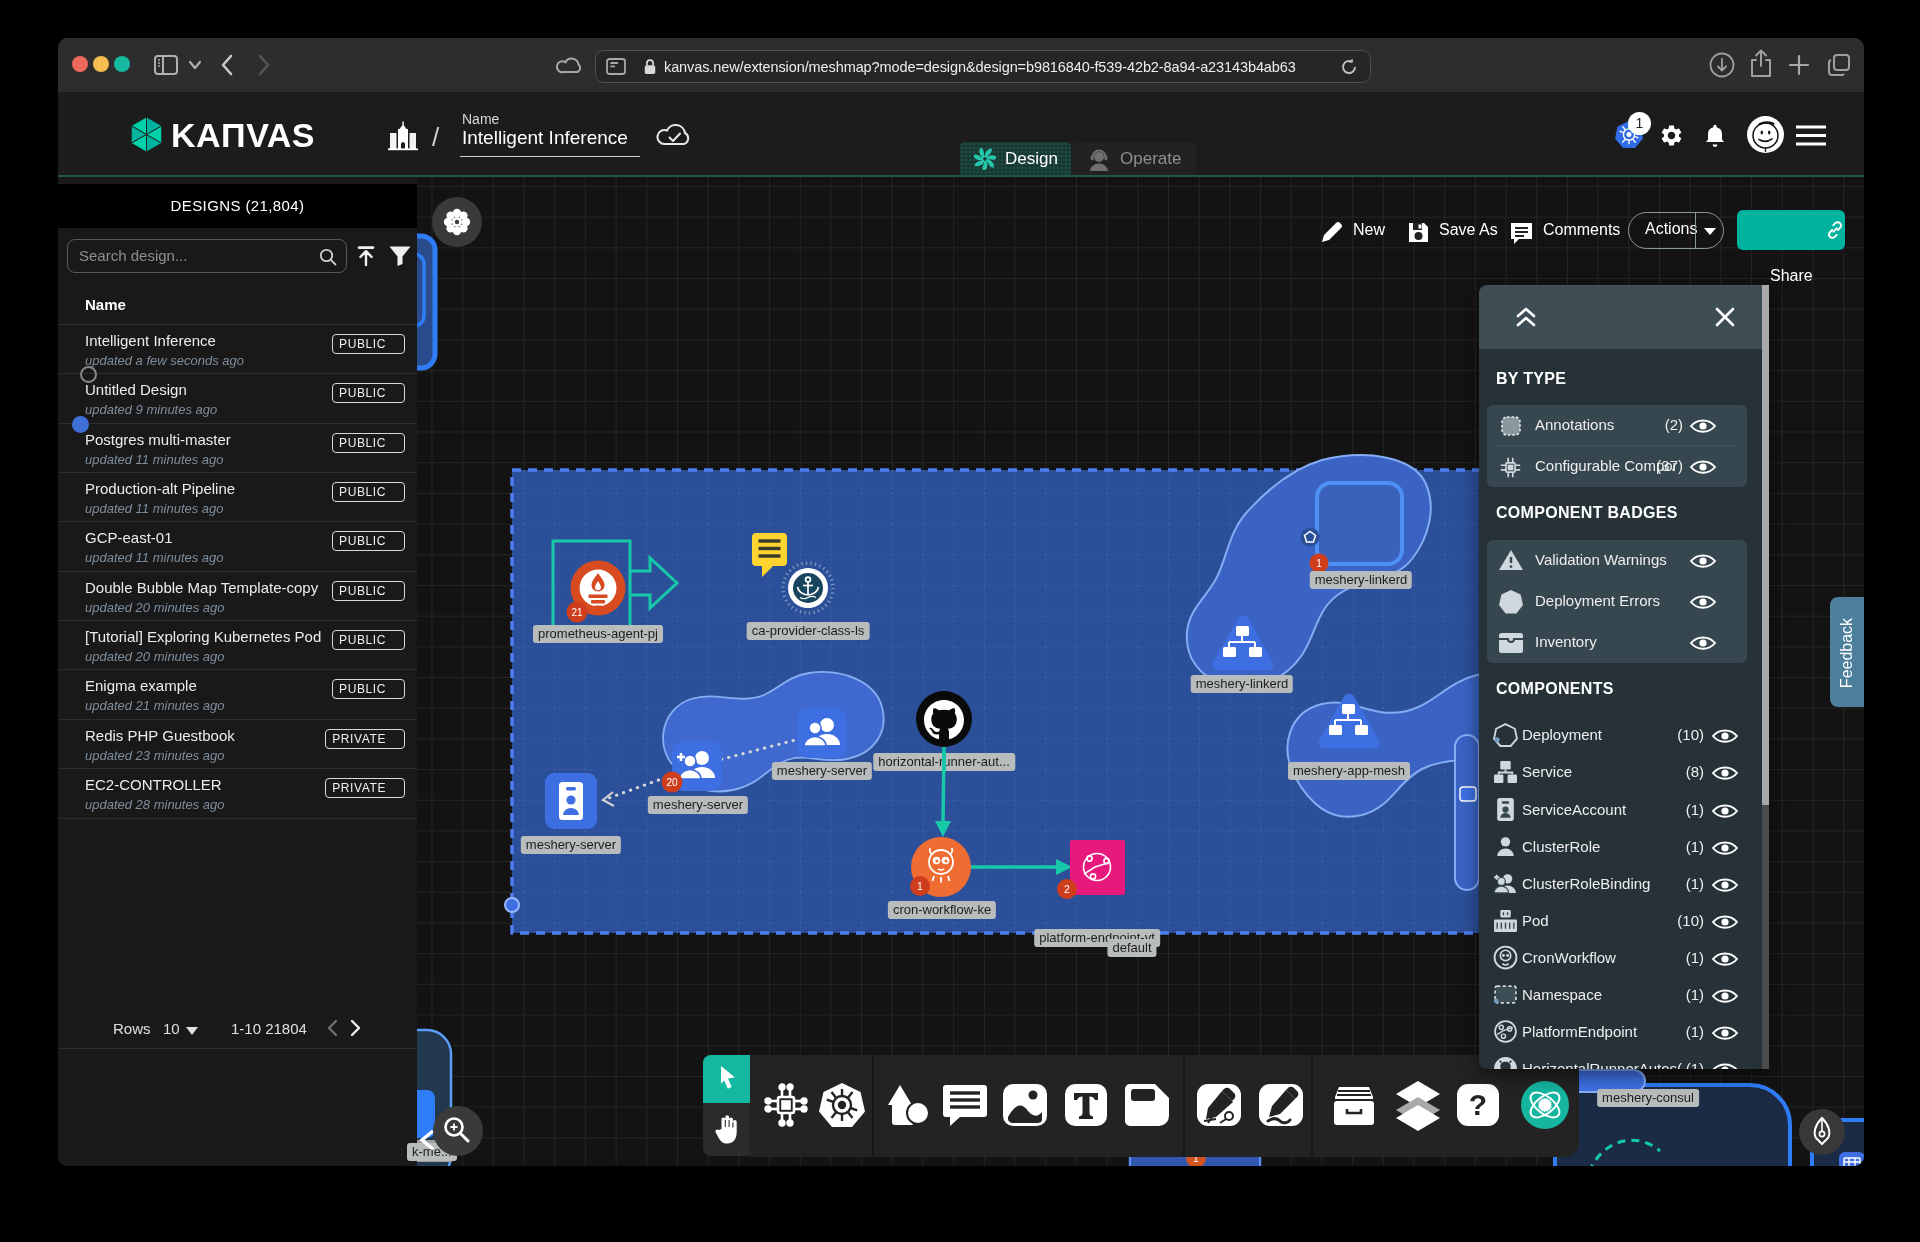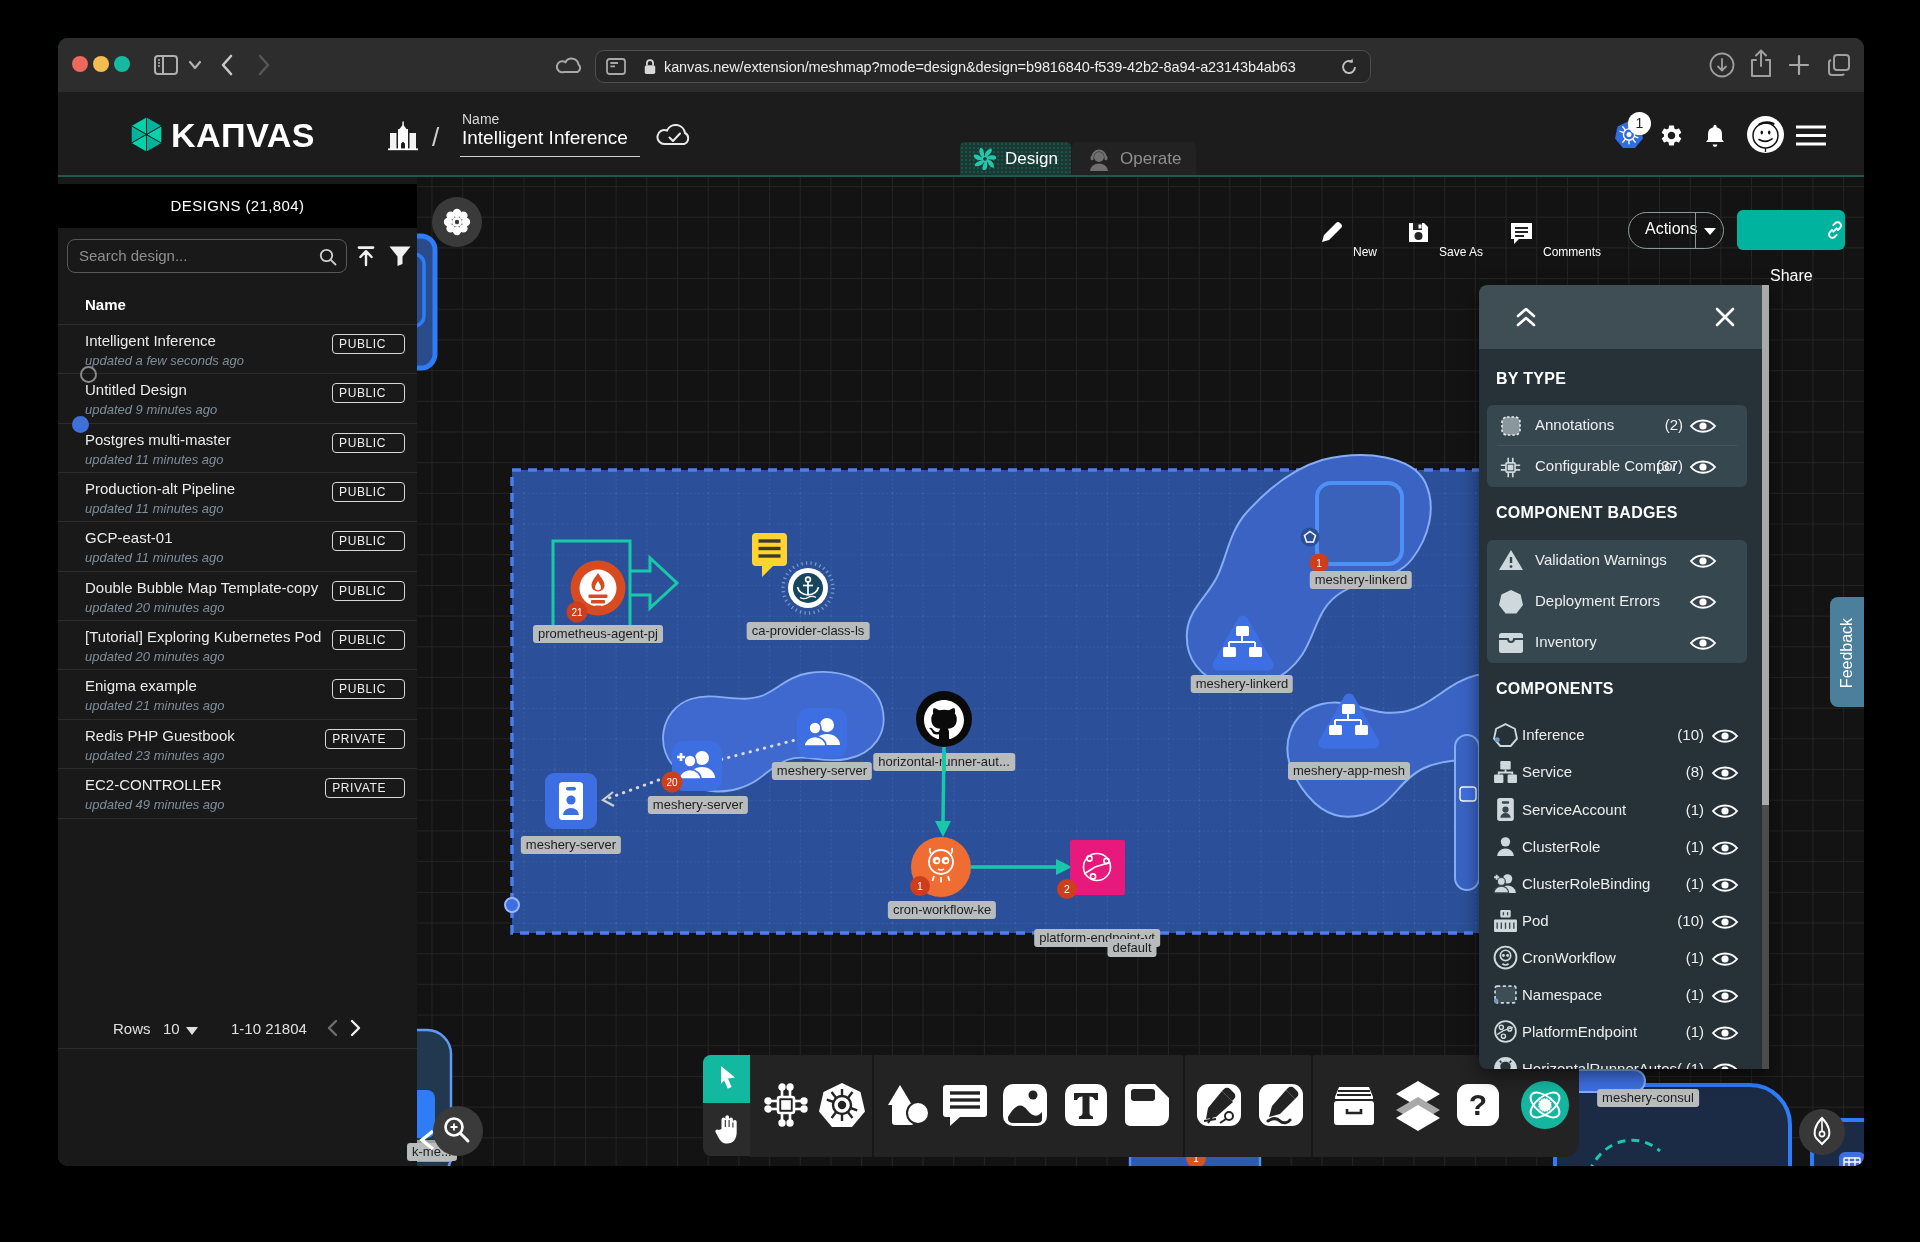--- a/index.html
+++ b/index.html
@@ -39,21 +39,21 @@
   #canvas { position:absolute; left:359px; top:139px; width:1447px; height:989px; background:#131313;
     background-image:
       linear-gradient(#242424 1px, transparent 1px),
       linear-gradient(90deg, #242424 1px, transparent 1px);
     background-size:30.7px 30.7px;
     background-position:14.5px 9px; }
   #csvg { position:absolute; left:0; top:0; }
   .chip { position:absolute; background:#b9bcbd; color:#1d1d1d; font-size:13px;
     padding:1px 5px 2px 5px; border-radius:3px; white-space:nowrap; transform:translateX(-50%); }
   
-  .act { position:absolute; top:44px; color:#fff; font-size:12px;margin-top:24px; }
+  .act { position:absolute; top:44px; color:#fff; font-size:16px; }
   #actionsbtn { position:absolute; left:1211px; top:35px; width:96px; height:37px;
     border:1px solid #8a9a9a; border-radius:19px; color:#fff; font-size:16px; }
   #sharebtn { position:absolute; left:1320px; top:33px; width:108px; height:40px; background:#00B39F;
     border-radius:6px; color:#fff; font-size:16px; }
   
   #rpanel { position:absolute; left:1062px; top:108px; width:290px; height:784px;
      background:#263238; border-radius:8px 0 0 8px; overflow:hidden; box-shadow:0 6px 18px rgba(0,0,0,0.5); }
   #rphead { position:absolute; left:0; top:0; width:100%; height:64px; background:#3e4e54; border-radius:8px 0 0 0; }
   .rptitle { position:absolute; left:17px; color:#fff; font-size:16px; font-weight:bold; letter-spacing:0.3px; }
   .rpgroup { position:absolute; left:8px; width:260px; background:#37474f; border-radius:6px; }
@@ -292,21 +292,21 @@
         <span class="t2">updated 21 minutes ago</span>
         <span class="badge">PUBLIC</span>
       </div>
     <div class="srow" style="top:542px;">
         <span class="t1">Redis PHP Guestbook</span>
         <span class="t2">updated 23 minutes ago</span>
         <span class="badge">PRIVATE</span>
       </div>
     <div class="srow" style="top:591px;">
         <span class="t1">EC2-CONTROLLER</span>
-        <span class="t2">updated 49 minutes ago</span>
+        <span class="t2">updated 28 minutes ago</span>
         <span class="badge">PRIVATE</span>
       </div>
     <div style="position:absolute;left:0;top:641px;width:359px;height:1px;background:#2d2d2d;"></div>
     <div style="position:absolute;left:22px;top:189px;width:17px;height:17px;border-radius:50%;border:2px solid #888;"></div>
     <div style="position:absolute;left:14px;top:239px;width:17px;height:17px;border-radius:50%;background:#3f6fd8;"></div>
     <div id="pager">
       <span style="position:absolute;left:55px;top:10px;">Rows</span>
       <span style="position:absolute;left:105px;top:10px;">10</span>
       <svg style="position:absolute;left:128px;top:17px" width="12" height="8" viewBox="0 0 12 8">
           <path d="M0 0 H12 L6 8 Z" fill="#e0e0e0"></path>
@@ -764,21 +764,21 @@
             <circle cx="14" cy="11" r="3.6" fill="#fff"></circle>
           </svg>
         </div>
       </div>
       <div class="rptitle" style="top:395px;">COMPONENTS</div>
       <div class="lrow" style="top:432px;">
           <svg style="position:absolute;left:14px;top:5px" width="25" height="25" viewBox="0 0 24 24">
             <polygon points="12,2 21,6.5 23,16 17,23 7,23 1,16 3,6.5" fill="none" stroke="#cfd8dc" stroke-width="1.8"></polygon>
             <circle cx="4" cy="17" r="2.4" fill="#6f9ac4"></circle>
           </svg>
-          <span class="rplabel">Inference</span>
+          <span class="rplabel">Deployment</span>
           <span class="rpcount">(10)</span>
           <svg style="position:absolute;right:30px;top:8px" width="28" height="22" viewBox="0 0 28 22">
             <path d="M2,11 C8,3.5 20,3.5 26,11 C20,18.5 8,18.5 2,11 Z" fill="none" stroke="#fff" stroke-width="2"></path>
             <circle cx="14" cy="11" r="3.6" fill="#fff"></circle>
           </svg>
         </div>
         <div class="lrow" style="top:469px;">
           <svg style="position:absolute;left:14px;top:5px" width="25" height="25" viewBox="0 0 24 24">
             <g fill="#cfd8dc">
               <rect x="7" y="2" width="10" height="8" rx="1"></rect>

